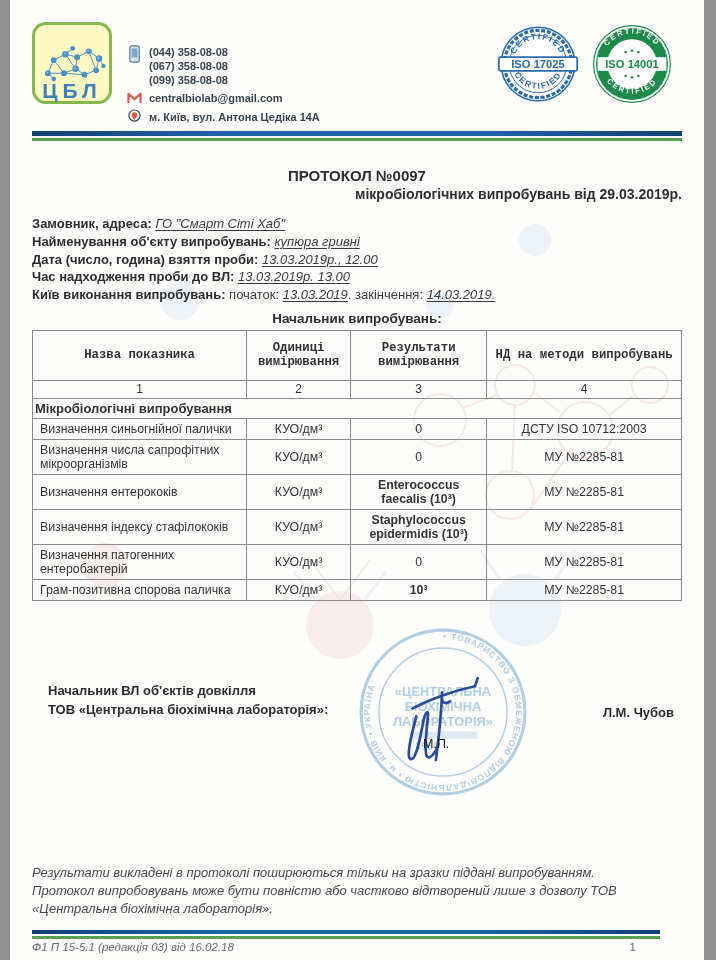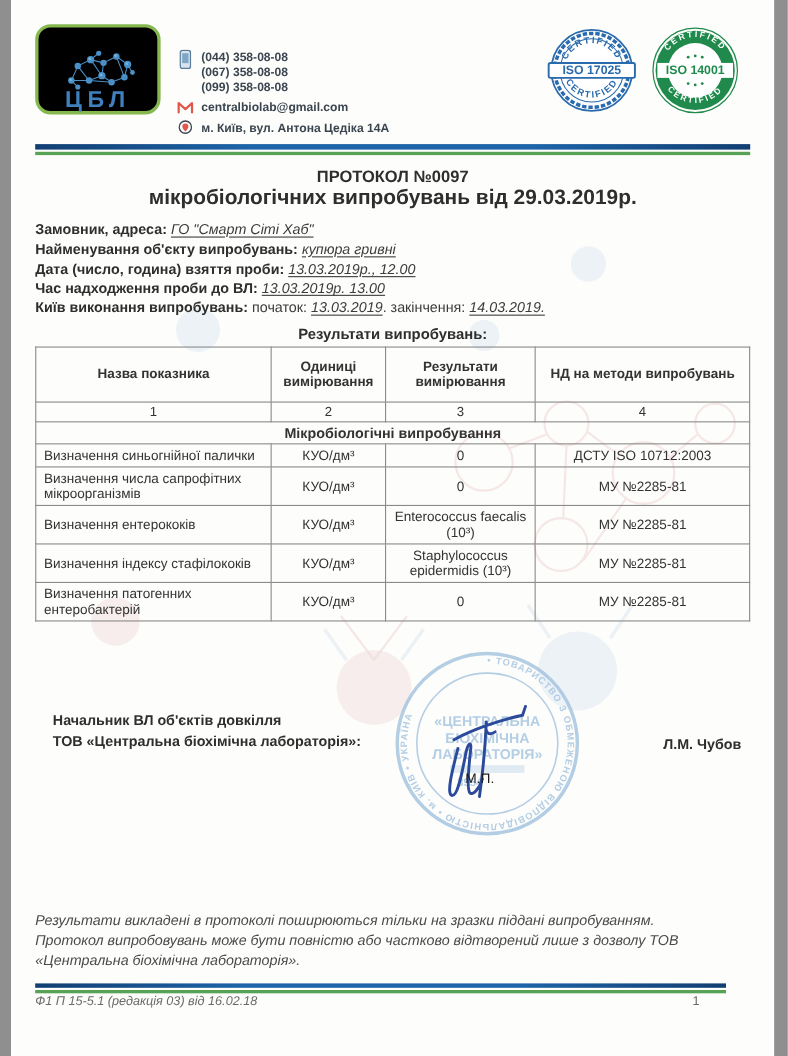--- a/index.html
+++ b/index.html
@@ -18,65 +18,65 @@
   }
   .content {
     position:relative; z-index:1;
     padding:22px 22px 0 22px;
   }
   
   .watermarks { position:absolute; inset:0; z-index:0; pointer-events:none; }
   
   .header { display:flex; align-items:flex-start; }
   .logo-box {
-    width:114px; height:82px; border:3px solid #85b84f; border-radius:14px;
+    width:80px; height:82px; border:3px solid #85b84f; border-radius:14px;
     display:flex; flex-direction:column; align-items:center; justify-content:flex-start;
-    padding-top:19px; background:#000000;
+    padding-top:19px; background:#fef9c3;
   }
   .logo-text {
     color:#3f80bf; font-weight:bold; font-size:21px; letter-spacing:5px;
     line-height:1; margin-top:-2px;
   }
   .contacts { margin-left:14px; font-size:11px; font-weight:bold; color:#3a4550; padding-top:3px; }
   .phone-group { display:flex;margin-top:20px; }
   .phone-list div { line-height:14px; }
   .contact-row { display:flex; align-items:center; margin-top:4px; line-height:14px; }
   .cicon { width:16px; margin-right:7px; display:flex; justify-content:center; flex:0 0 16px; }
   .badges { margin-left:auto; display:flex; gap:10px; padding-top:2px; padding-right:8px; }
   
   .divider { margin-top:7px; }
   .divider .blue { height:5px; background:linear-gradient(90deg,#123f73,#1d64a8 30%,#1d64a8 70%,#123f73); }
   .divider .green { height:3px; background:#57a257; margin-top:2px; }
   .divider.bottom { margin-top:12px; width:628px; }
   .divider.bottom .blue { height:4px; }
   
-  .title { text-align:center; margin-top:10px; font-weight:bold; color:#2e2e2e; }
+  .title { text-align:center; margin-top:25px; font-weight:bold; color:#2e2e2e; }
   .title .l1 { font-size:15px; line-height:19px; }
-  .title .l2 { font-size:19px; line-height:19px; }
+  .title .l2 { font-size:14px; line-height:19px;text-align:right; }
   
   .info { margin-top:11px; font-size:13px; }
   .info-row { line-height:17.8px; color:#2e2e2e; }
   .info-row .lbl { font-weight:bold; }
   .info-row .val {
     font-style:italic; color:#3c3c3c;
     text-decoration:underline; text-underline-offset:2px;
   }
   .info-row .plain { color:#3c3c3c; }
   
   .results-heading { text-align:center; font-weight:bold; font-size:13.5px; margin-top:7px; color:#2e2e2e; }
   table { width:100%; border-collapse:collapse; margin-top:4px; }
   td, th { border:1px solid #8a8a8a; font-size:12.3px; color:#333; }
-  th { font-weight:bold; text-align:center; padding:6px 4px; height:50px; }
+  th { font-weight:bold; text-align:center; padding:6px 4px; height:50px;font-family:Liberation Mono, monospace; }
   .num-row td { text-align:center; height:18px; font-size:12px; }
-  .section-row td { text-align:center; font-weight:bold; font-size:13px; padding:2px; }
+  .section-row td { font-weight:bold; font-size:13px; padding:2px; }
   .data-row td { padding:3px 7px; }
   .data-row .c-name { text-align:left; }
   .data-row .c-unit { text-align:center; }
   .data-row .c-res { text-align:center; }
-  .data-row .c-res.res-strong { font-weight:normal; }
+  .data-row .c-res.res-strong { font-weight:bold; }
   .data-row .c-method { text-align:center; }
   
   .sig-section { position:relative; height:225px; margin-top:8px; }
   .sig-text { position:absolute; left:16px; top:72px; font-weight:bold; font-size:13px; color:#2e2e2e; line-height:19px; }
   .stamp { position:absolute; left:322px; top:14px; width:178px; height:178px; }
   .sig-name { position:absolute; right:8px; top:96px; font-weight:bold; font-size:13px; color:#2e2e2e; }
   .mp-label { position:absolute; left:391px; top:128px; font-size:12.5px; color:#1c1c1c; }
   
   .footer-notes { margin-top:30px; font-style:italic; font-size:13px; color:#4a4a4a; line-height:18px; max-width:640px; }
   .form-row { margin-top:2px; display:flex; justify-content:space-between; font-size:11.5px; }
@@ -262,21 +262,21 @@
         <span class="val">13.03.2019р. 13.00</span>
       </div>
       <div class="info-row">
         <span class="lbl">Київ виконання випробувань:</span>
         <span class="plain">початок:</span>
         <span class="val">13.03.2019</span><span class="plain">. закінчення:</span>
         <span class="val">14.03.2019.</span>
       </div>
     </div>
 
-    <div class="results-heading">Результати випробувань:</div>
+    <div class="results-heading">Начальник випробувань:</div>
 
     <table>
       <colgroup>
           <col style="width:33%">
           <col style="width:16%">
           <col style="width:21%">
           <col style="width:30%">
         </colgroup>
       <tbody>
           <tr>
@@ -317,20 +317,26 @@
         <td class="c-unit">КУО/дм³</td>
         <td class="c-res res-strong">Staphylococcus epidermidis (10³)</td>
         <td class="c-method">МУ №2285-81</td>
       </tr>
       <tr class="data-row">
         <td class="c-name">Визначення патогенних ентеробактерій</td>
         <td class="c-unit">КУО/дм³</td>
         <td class="c-res">0</td>
         <td class="c-method">МУ №2285-81</td>
       </tr>
+      <tr class="data-row">
+        <td class="c-name">Грам-позитивна спорова паличка</td>
+        <td class="c-unit">КУО/дм³</td>
+        <td class="c-res res-strong">10³</td>
+        <td class="c-method">МУ №2285-81</td>
+      </tr>
     </tbody>
       </table>
 
     <div class="sig-section">
       <div class="sig-text">
         <div>Начальник ВЛ об'єктів довкілля</div>
         <div>ТОВ «Центральна біохімічна лабораторія»:</div>
       </div>
 
       <svg class="stamp" viewBox="0 0 200 200">

